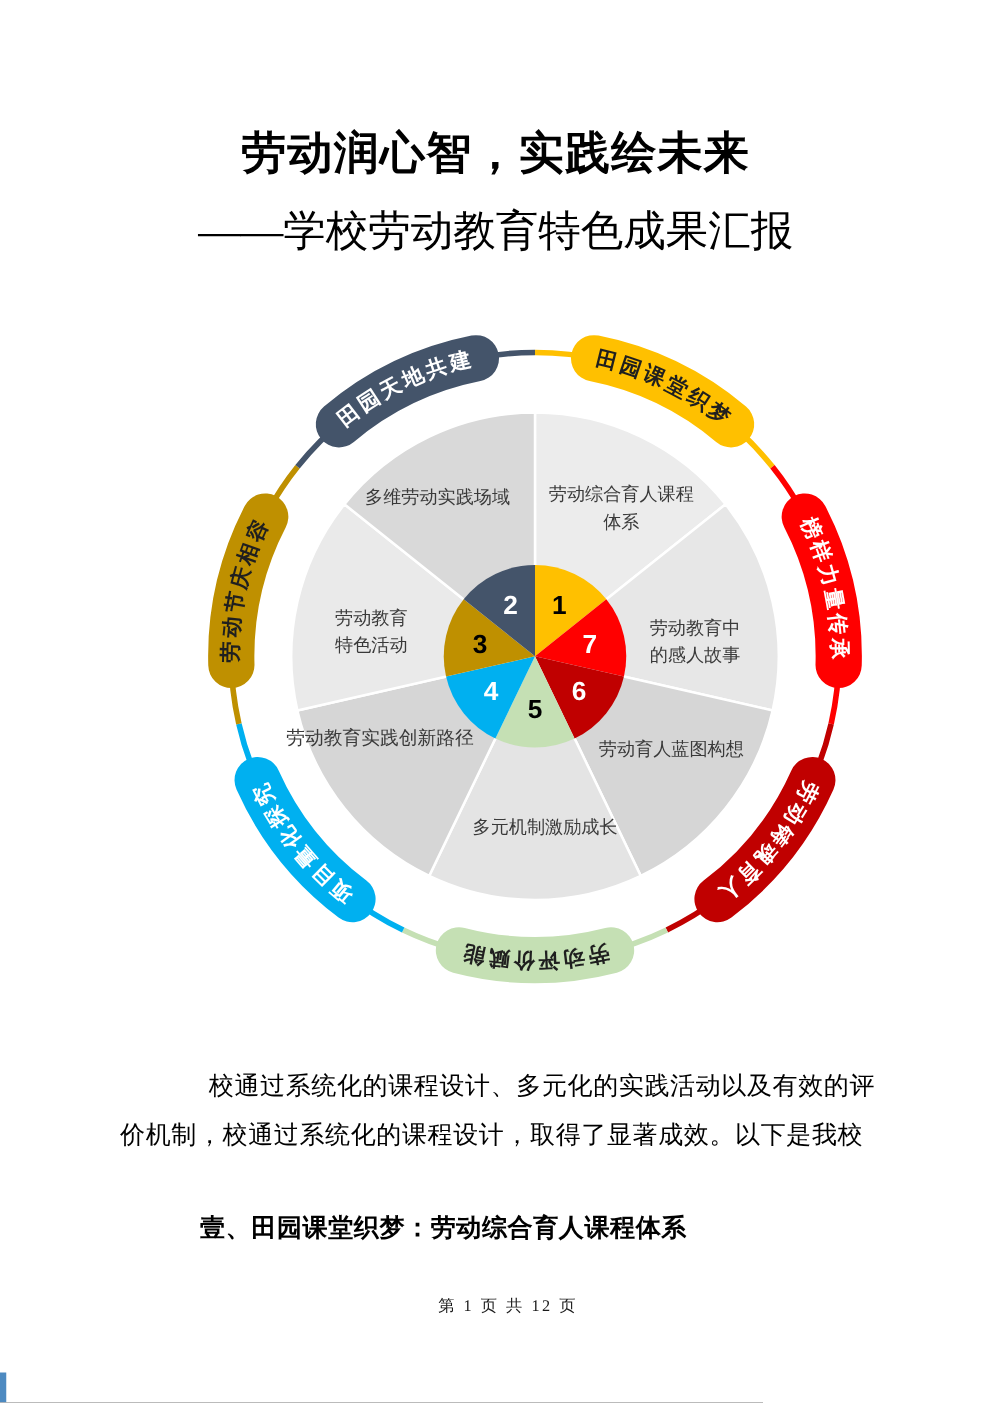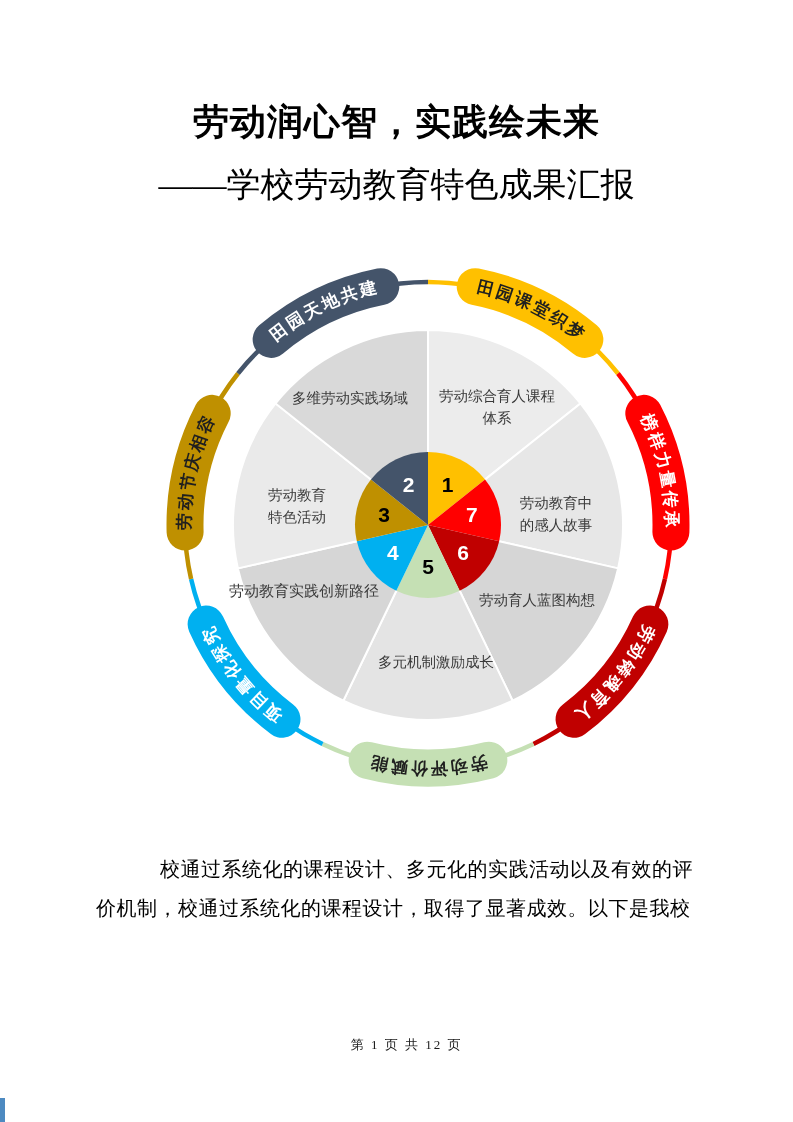--- a/index.html
+++ b/index.html
@@ -38,21 +38,21 @@
     font-family:"Liberation Sans", sans-serif;
     font-size:14.5px;line-height:22px;color:#3a3a3a;
     text-align:center;white-space:nowrap;
   }
   .ring-label.small{font-size:15px;}
   .body-par{
     position:absolute;left:96px;top:850px;width:604px;
     font-size:20px;line-height:39px;letter-spacing:0.5px;
   }
   .par-line{white-space:nowrap;}
-  .par-line.indent{padding-left:64px;}
+  .par-line.indent{padding-left:64px;text-align:right;}
   .section-heading{
     position:absolute;left:160px;top:969px;
     font-size:20px;font-weight:bold;letter-spacing:0.5px;margin:0;
   }
   .page-footer{
     position:absolute;left:0;top:1036px;width:100%;
     text-align:center;font-size:13px;letter-spacing:2px;color:#1a1a1a;padding-left:10px;
   }
   .edge-artifact{
     position:absolute;left:0;top:1098px;width:5px;height:24px;
@@ -159,17 +159,18 @@
     <div class="ring-label" style="left:212px;top:163px;">
       <div>多维劳动实践场域</div>
     </div>
   </div>
 
   <div class="body-par">
     <div class="par-line indent">校通过系统化的课程设计、多元化的实践活动以及有效的评</div>
     <div class="par-line">价机制，校通过系统化的课程设计，取得了显著成效。以下是我校</div>
   </div>
 
+  <p class="section-heading">壹、田园课堂织梦：劳动综合育人课程体系</p>
 
   <div class="page-footer">第 1 页 共 12 页</div>
 
   <div class="edge-artifact"></div>
 </div>
 
 </body></html>

